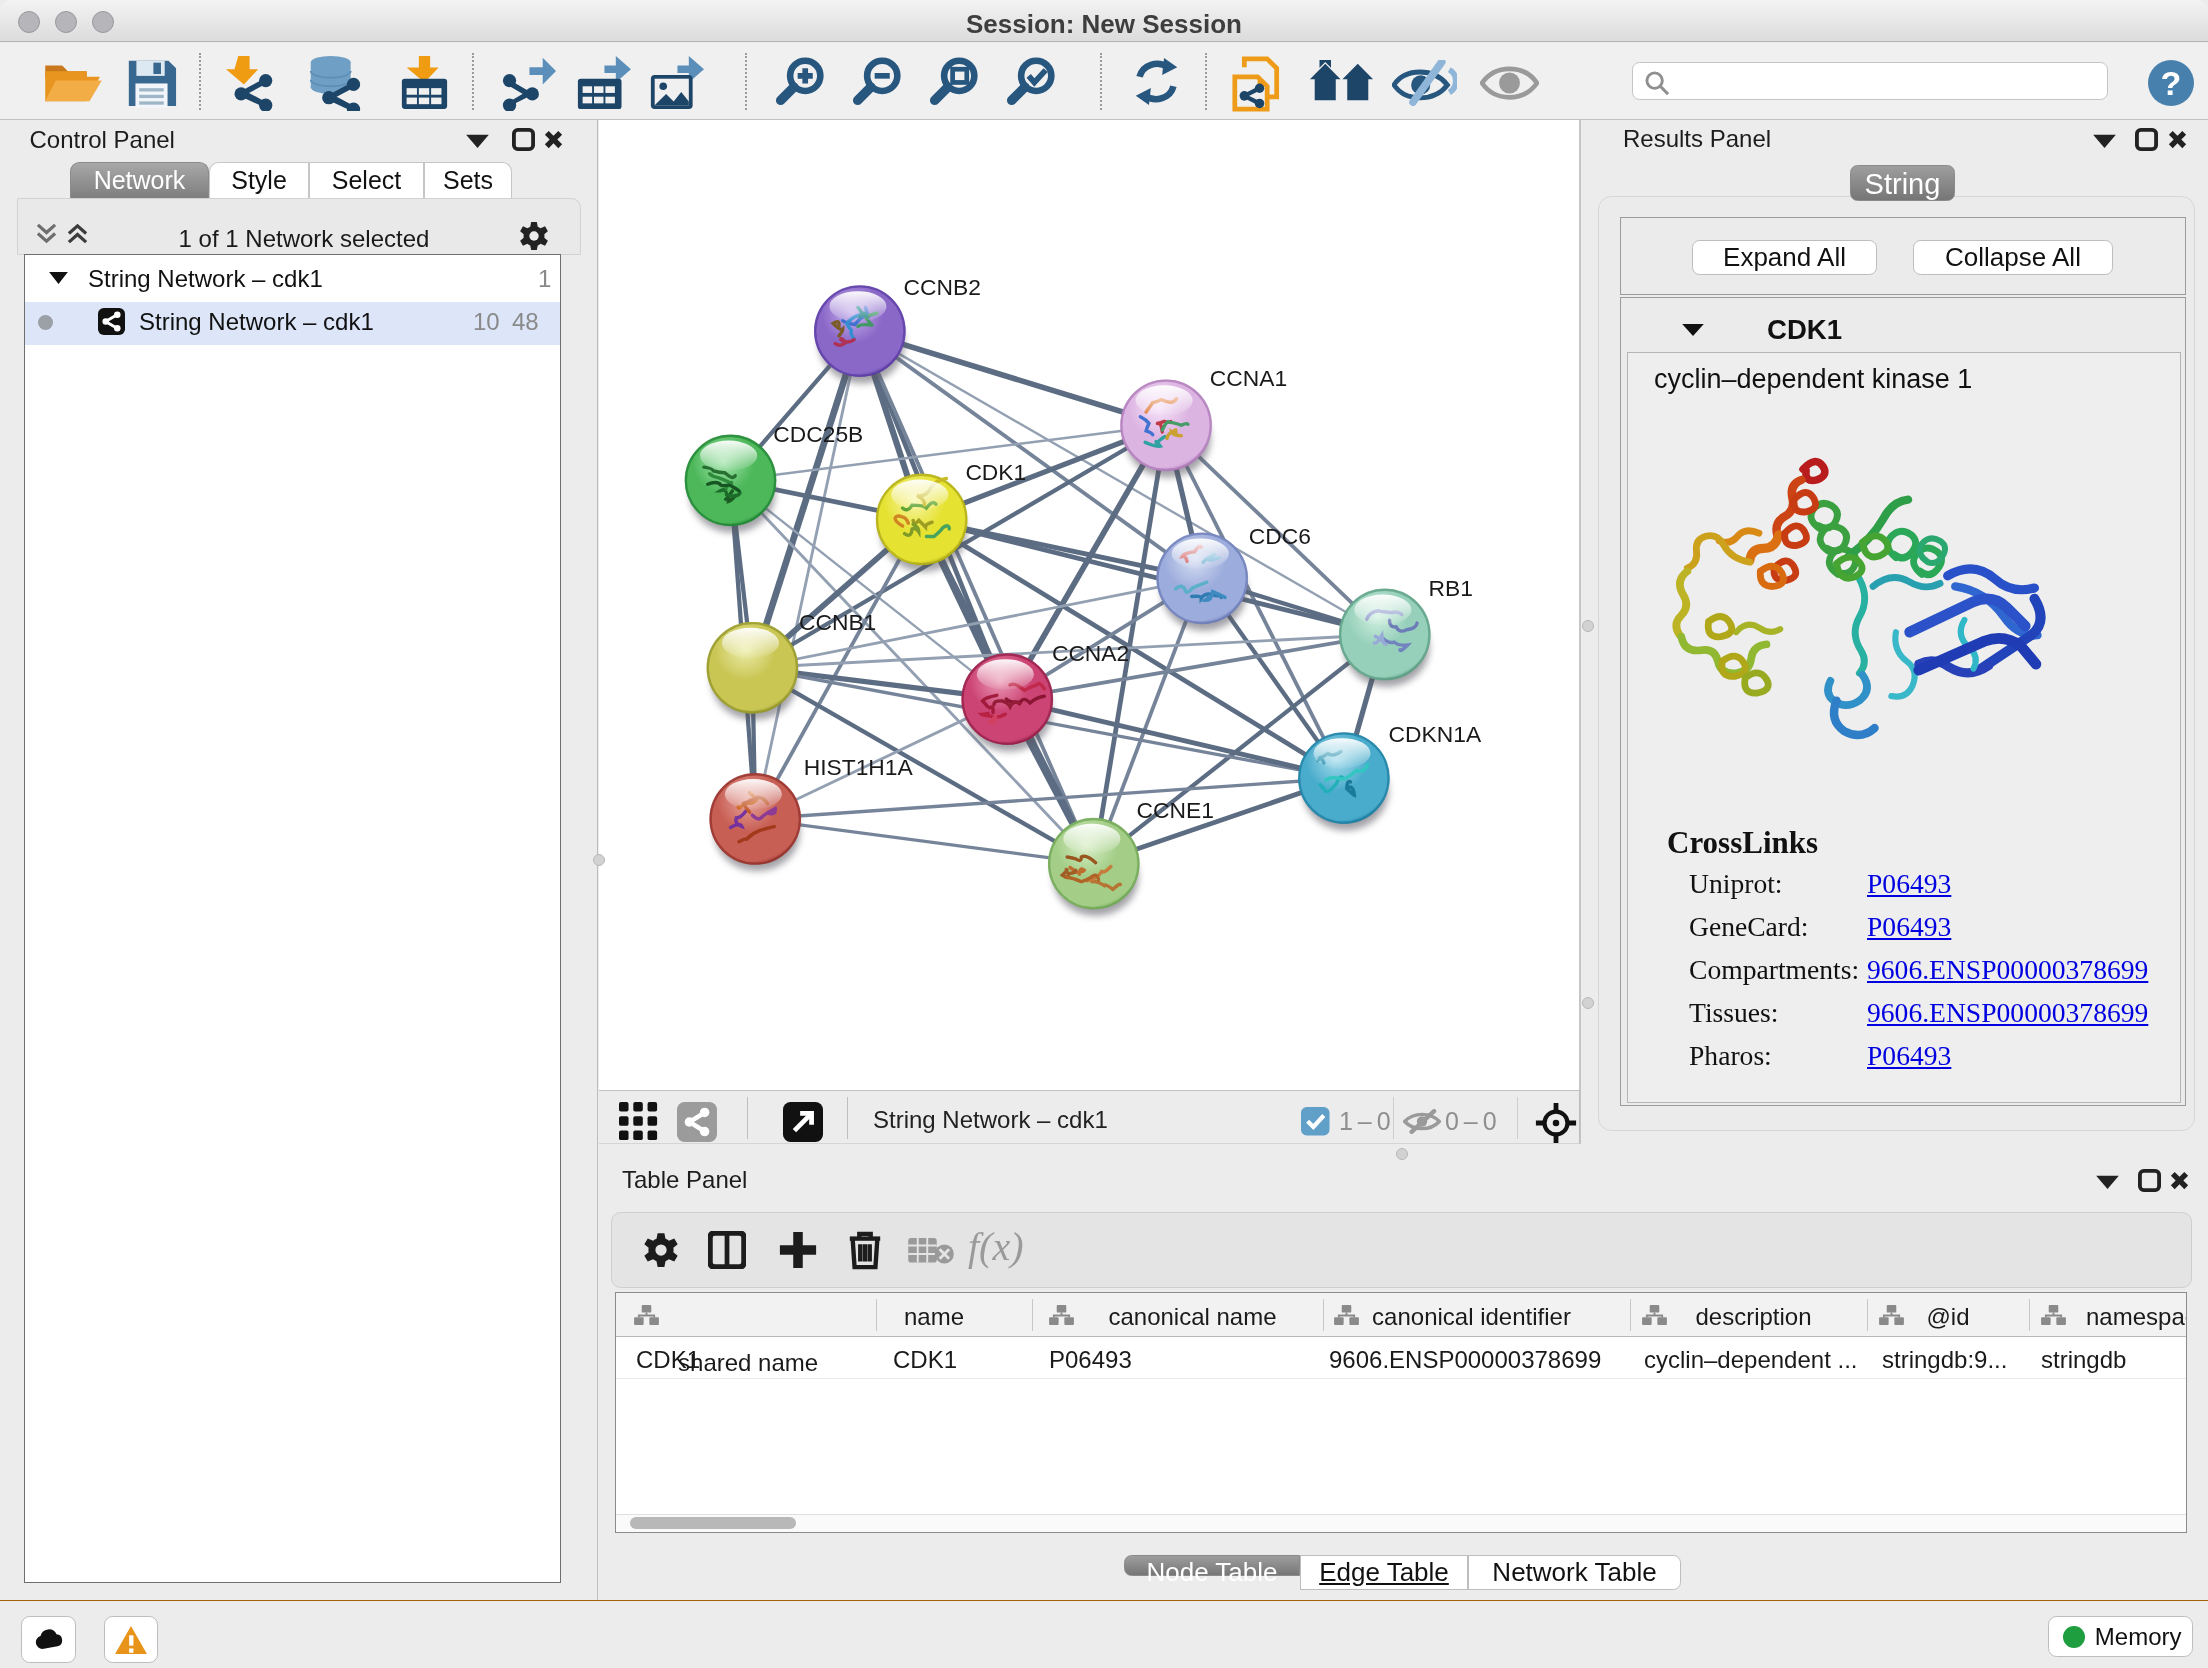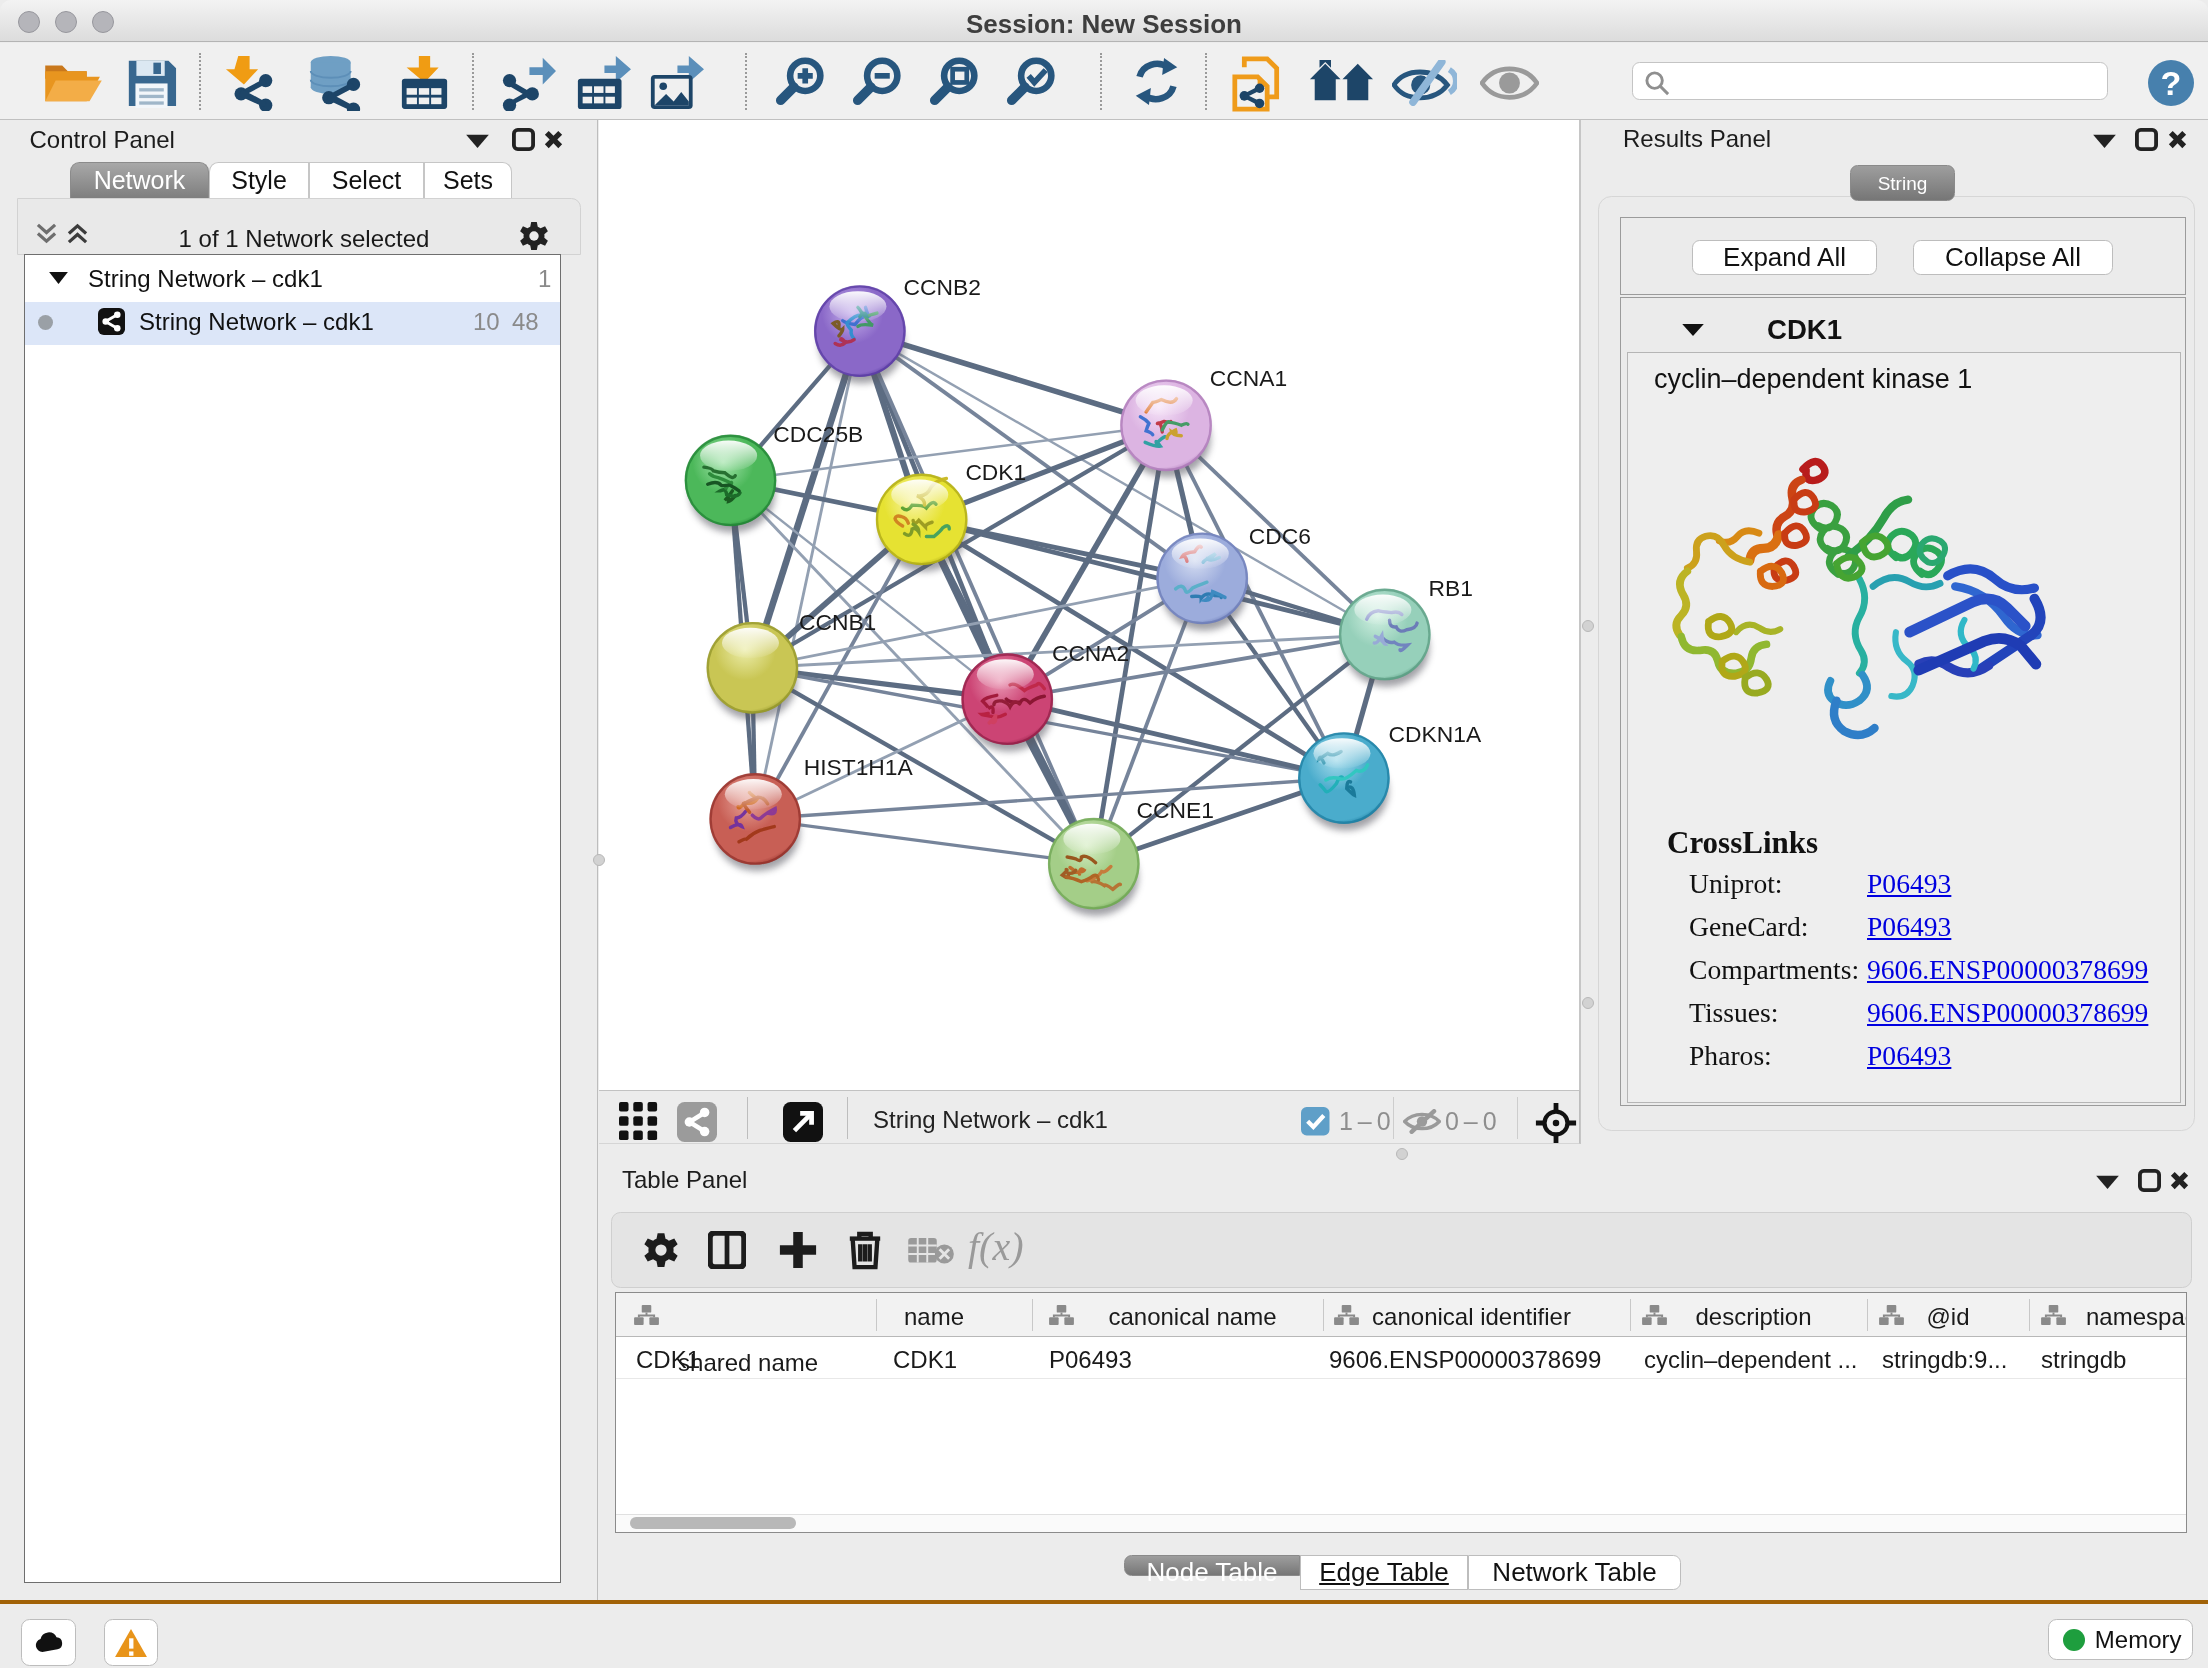--- a/index.html
+++ b/index.html
@@ -16,21 +16,21 @@
 .tbsep { position:absolute; top:9.5px; width:0px; height:57px; border-left:2.9px dotted #9a9a9a; }
 #searchbox { position:absolute; left:1632px; top:19px; width:476px; height:38px; background:#ffffff; border:1.9px solid #c4c4c4; border-radius:7.6px; }
 
 #controlpanel { position:absolute; left:0; top:120px; width:598px; height:1480px; background:#ececec; border-right:1px solid #bdbdbd; }
 #canvas { position:absolute; left:599px; top:120px; width:981px; height:970px; background:#ffffff; border-right:1px solid #c6c6c6; }
 #canvastoolbar { position:absolute; left:599px; top:1090px; width:981px; height:54px; background:#ececec; border-top:1px solid #c2c2c2; border-bottom:1px solid #d5d5d5; border-right:1px solid #bdbdbd;}
 #resultspanel { position:absolute; left:1580px; top:120px; width:629px; height:1024px; background:#ececec; }
 #resultspanel:before { content:""; position:absolute; left:0; top:0; width:1px; height:1024px; background:#c6c6c6; }
 #hsplit { position:absolute; left:599px; top:1144px; width:1609px; height:18px; background:#ececec; }
 #tablepanel { position:absolute; left:599px; top:1162px; width:1609px; height:438px; background:#ececec; }
-#statusbar { position:absolute; left:0; top:1600px; width:2208px; height:68px; background:#ececec; border-top:4px solid #a16207; }
+#statusbar { position:absolute; left:0; top:1600px; width:2208px; height:68px; background:#ececec; border-top:1px solid #a16207; }
 
 .paneltitle { font-size:24px; color:#1c1c1c; }
 .tabs { position:absolute; display:flex; }
 .tab { height:37px; line-height:35px; text-align:center; font-size:25px; color:#111; background:#ffffff; border:1px solid #c6c6c6; border-bottom:none; }
 .tab.sel { background:linear-gradient(#a8a8a8,#7d7d7d); color:#fff; border-color:#8b8b8b; }
 
 #nettree { position:absolute; left:24px; top:134px; width:537px; height:1329px; background:#ffffff; border:1.9px solid #6e6e6e; }
 .trow { position:relative; width:100%; height:43px; font-size:24px; color:#111; }
 .trow.sel { background:#dce6f8; }
 
@@ -629,21 +629,21 @@
     <svg class="abs" style="left:512px;top:12.4px" width="25" height="17" viewBox="0 0 26 18">
         <path d="M1 3 h24 l-12 14 z" fill="#222"></path>
       </svg>
     <svg class="abs" style="left:555px;top:7.6px" width="23" height="23" viewBox="0 0 24 24">
         <rect x="2" y="2" width="20" height="20" rx="4" fill="none" stroke="#222" stroke-width="4"></rect>
       </svg>
     <svg class="abs" style="left:586px;top:7.6px" width="23" height="23" viewBox="0 0 24 24">
         <path d="M3 7 L7 3 12 8 17 3 21 7 16 12 21 17 17 21 12 16 7 21 3 17 8 12 z" fill="#222"></path>
       </svg>
     <div style="position:absolute;left:18px;top:76px;width:597px;height:935px;background:#ebebeb;border:1px solid #d6d6d6;border-radius:13.3px;"></div>
-    <div class="graybtn" style="position:absolute;left:270px;top:45px;width:105px;height:36px;border-radius:7.6px;text-align:center;line-height:36px;font-size:19px;">String</div>
+    <div class="graybtn" style="position:absolute;left:270px;top:45px;width:105px;height:36px;border-radius:7.6px;text-align:center;line-height:36px;font-size:29px;">String</div>
     <div style="position:absolute;left:40px;top:97px;width:566px;height:78px;border:1.9px solid #9b9b9b;"></div>
     <div class="btn" style="position:absolute;left:112px;top:120px;width:185px;height:35px;line-height:32px;border-radius:7.6px;">Expand All</div>
     <div class="btn" style="position:absolute;left:333px;top:120px;width:200px;height:35px;line-height:32px;border-radius:7.6px;">Collapse All</div>
     <div style="position:absolute;left:40px;top:177px;width:566px;height:809px;border:1.9px solid #9b9b9b;"></div>
     <svg class="abs" style="left:101px;top:202px" width="24" height="15" viewBox="0 0 25 16">
         <path d="M1 2 h23 l-11.5 13 z" fill="#111"></path>
       </svg>
     <div style="position:absolute;left:187px;top:194px;font-size:27.6px;font-weight:700;color:#111;">CDK1</div>
     <div style="position:absolute;left:47px;top:232px;width:554px;height:751px;border:1px solid #b5b5b5;background:#eeeeee;"></div>
     <div style="position:absolute;left:74px;top:244px;font-size:27px;color:#111;">cyclin–dependent kinase 1</div>

